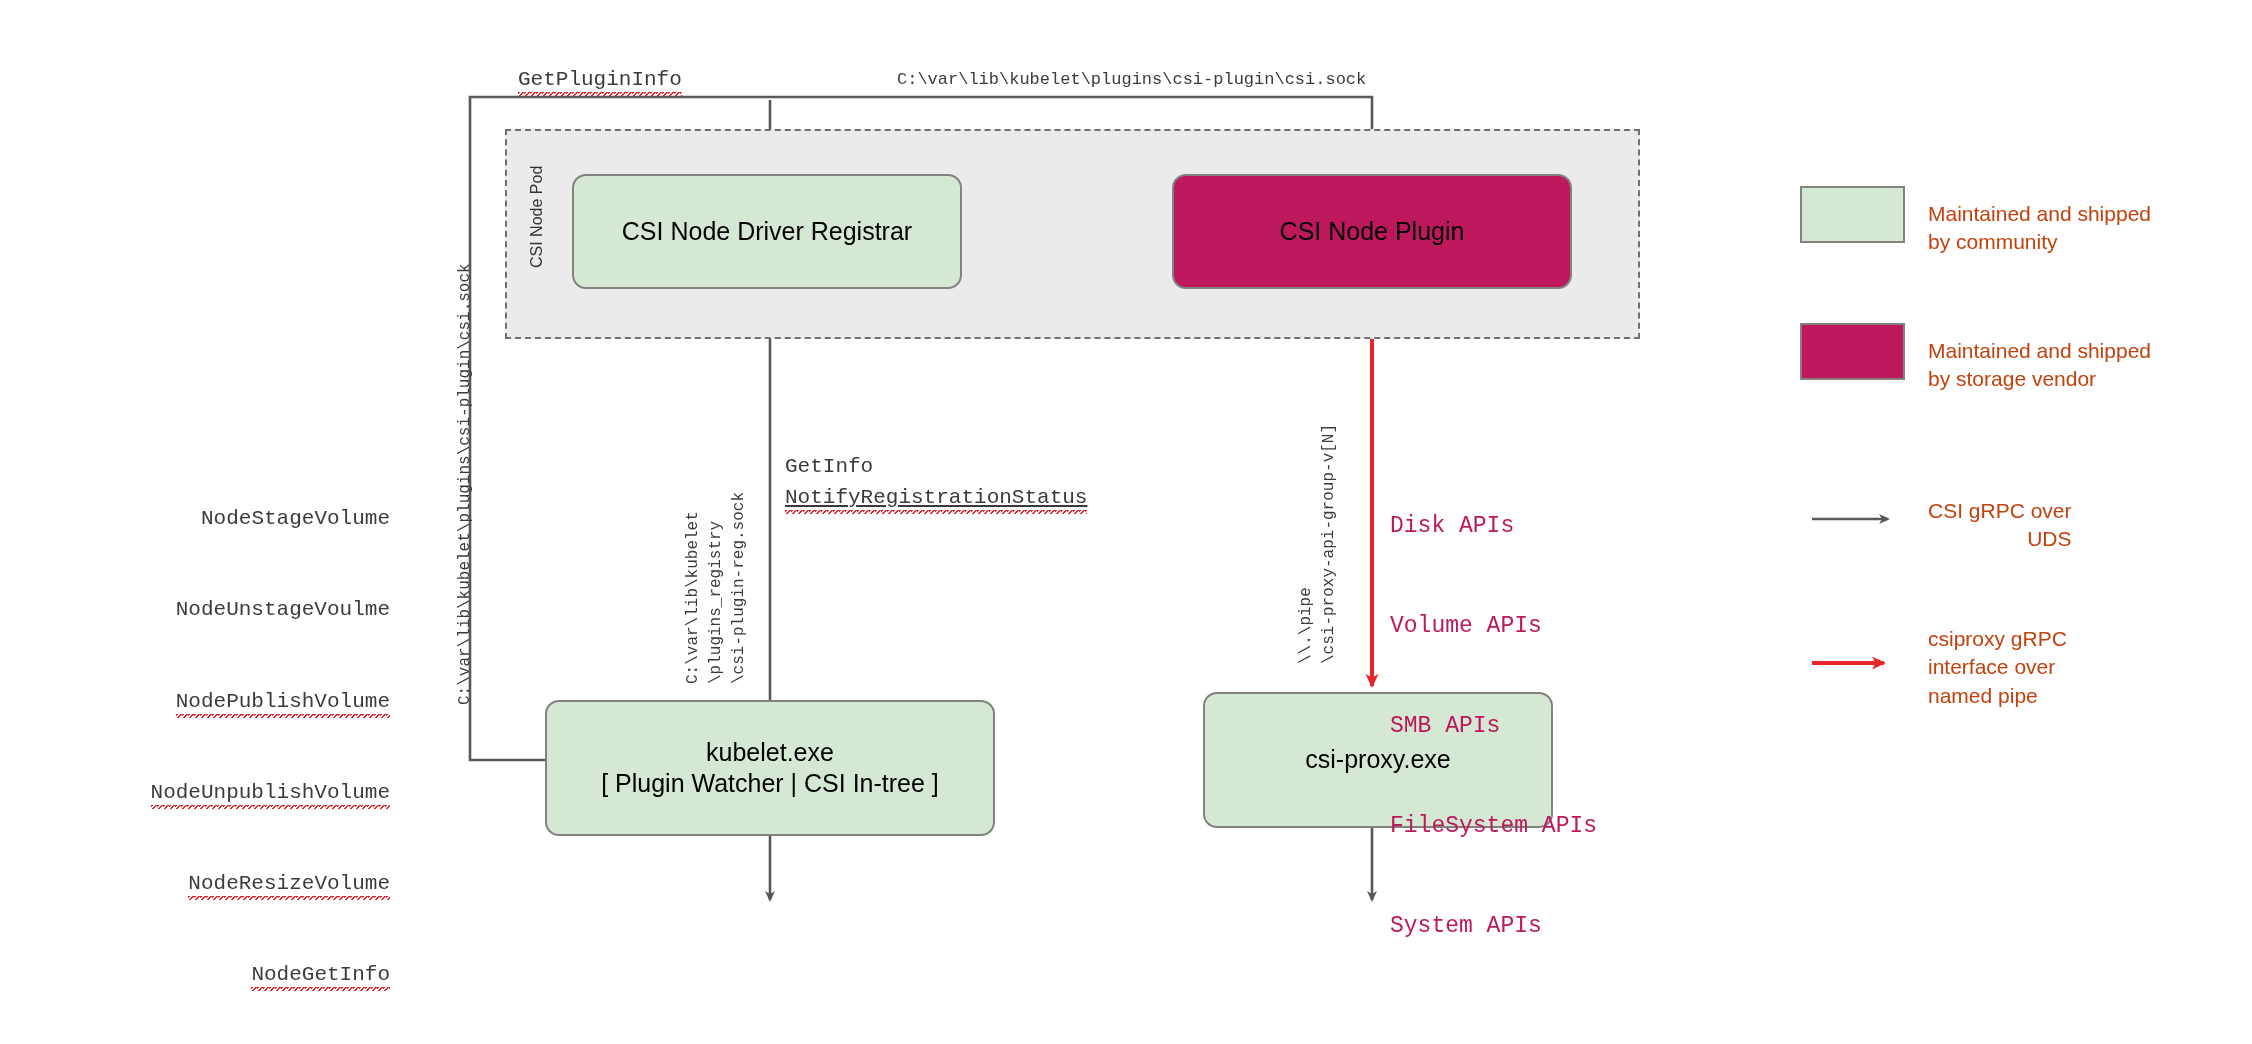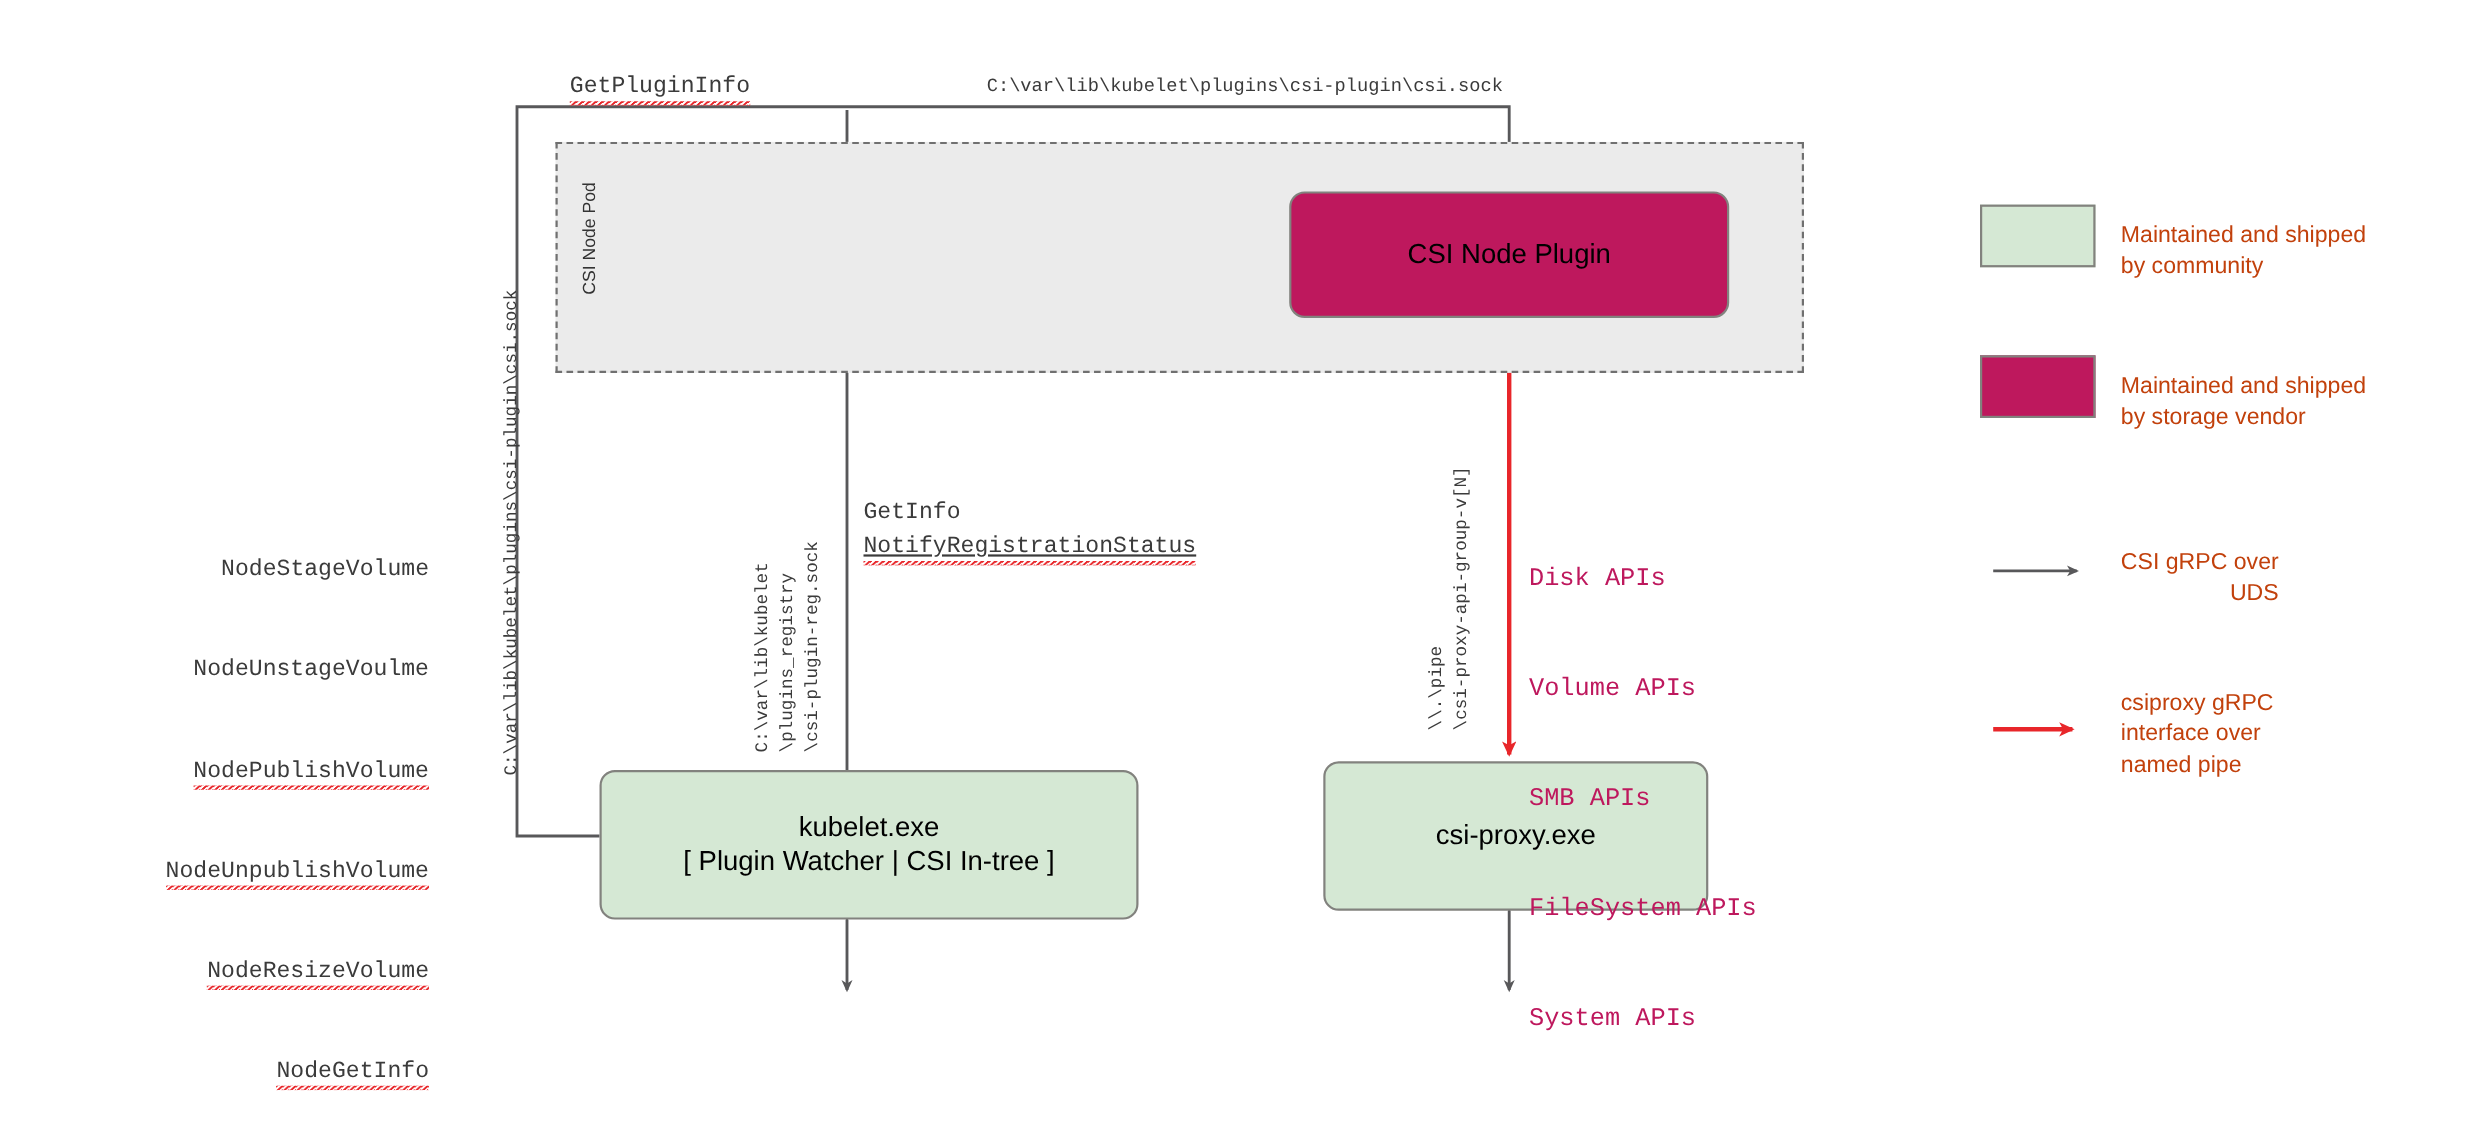--- a/index.html
+++ b/index.html
@@ -85,26 +85,29 @@
       <path d="M1812,519 L1888,519" fill="none" stroke="#58585a" stroke-width="2.6" marker-end="url(#arrGray)"></path>
     </g>
     <g>
       <path d="M1812,663 L1884,663" fill="none" stroke="#e8262a" stroke-width="4" marker-end="url(#arrRed)"></path>
     </g>
   </svg>
 
   <div class="poddash" style="left:505px;top:129px;width:1135px;height:210px;"></div>
   <div class="podlabel" style="left:528px;top:268px;">CSI Node Pod</div>
 
+  <div class="node rnode green" style="left:572px;top:174px;width:390px;height:115px;">
+    <span class="node-label">CSI Node Driver Registrar</span>
+  </div>
 
   <div class="node rnode yellow" style="left:1172px;top:174px;width:400px;height:115px;">
     <span class="node-label">CSI Node Plugin</span>
   </div>
 
-  <div class="node rnode green" style="left:545px;top:700px;width:490px;height:136px;flex-direction:column;">
+  <div class="node rnode green" style="left:545px;top:700px;width:450px;height:136px;flex-direction:column;">
     <span class="node-label">kubelet.exe</span>
     <span class="node-label">[ Plugin Watcher | CSI In-tree ]</span>
   </div>
 
   <div class="node rnode green" style="left:1203px;top:692px;width:350px;height:136px;">
     <span class="node-label">csi-proxy.exe</span>
   </div>
 
 
   <div class="mono mono-lbl sp" style="left:518px;top:68px;">GetPluginInfo</div>

